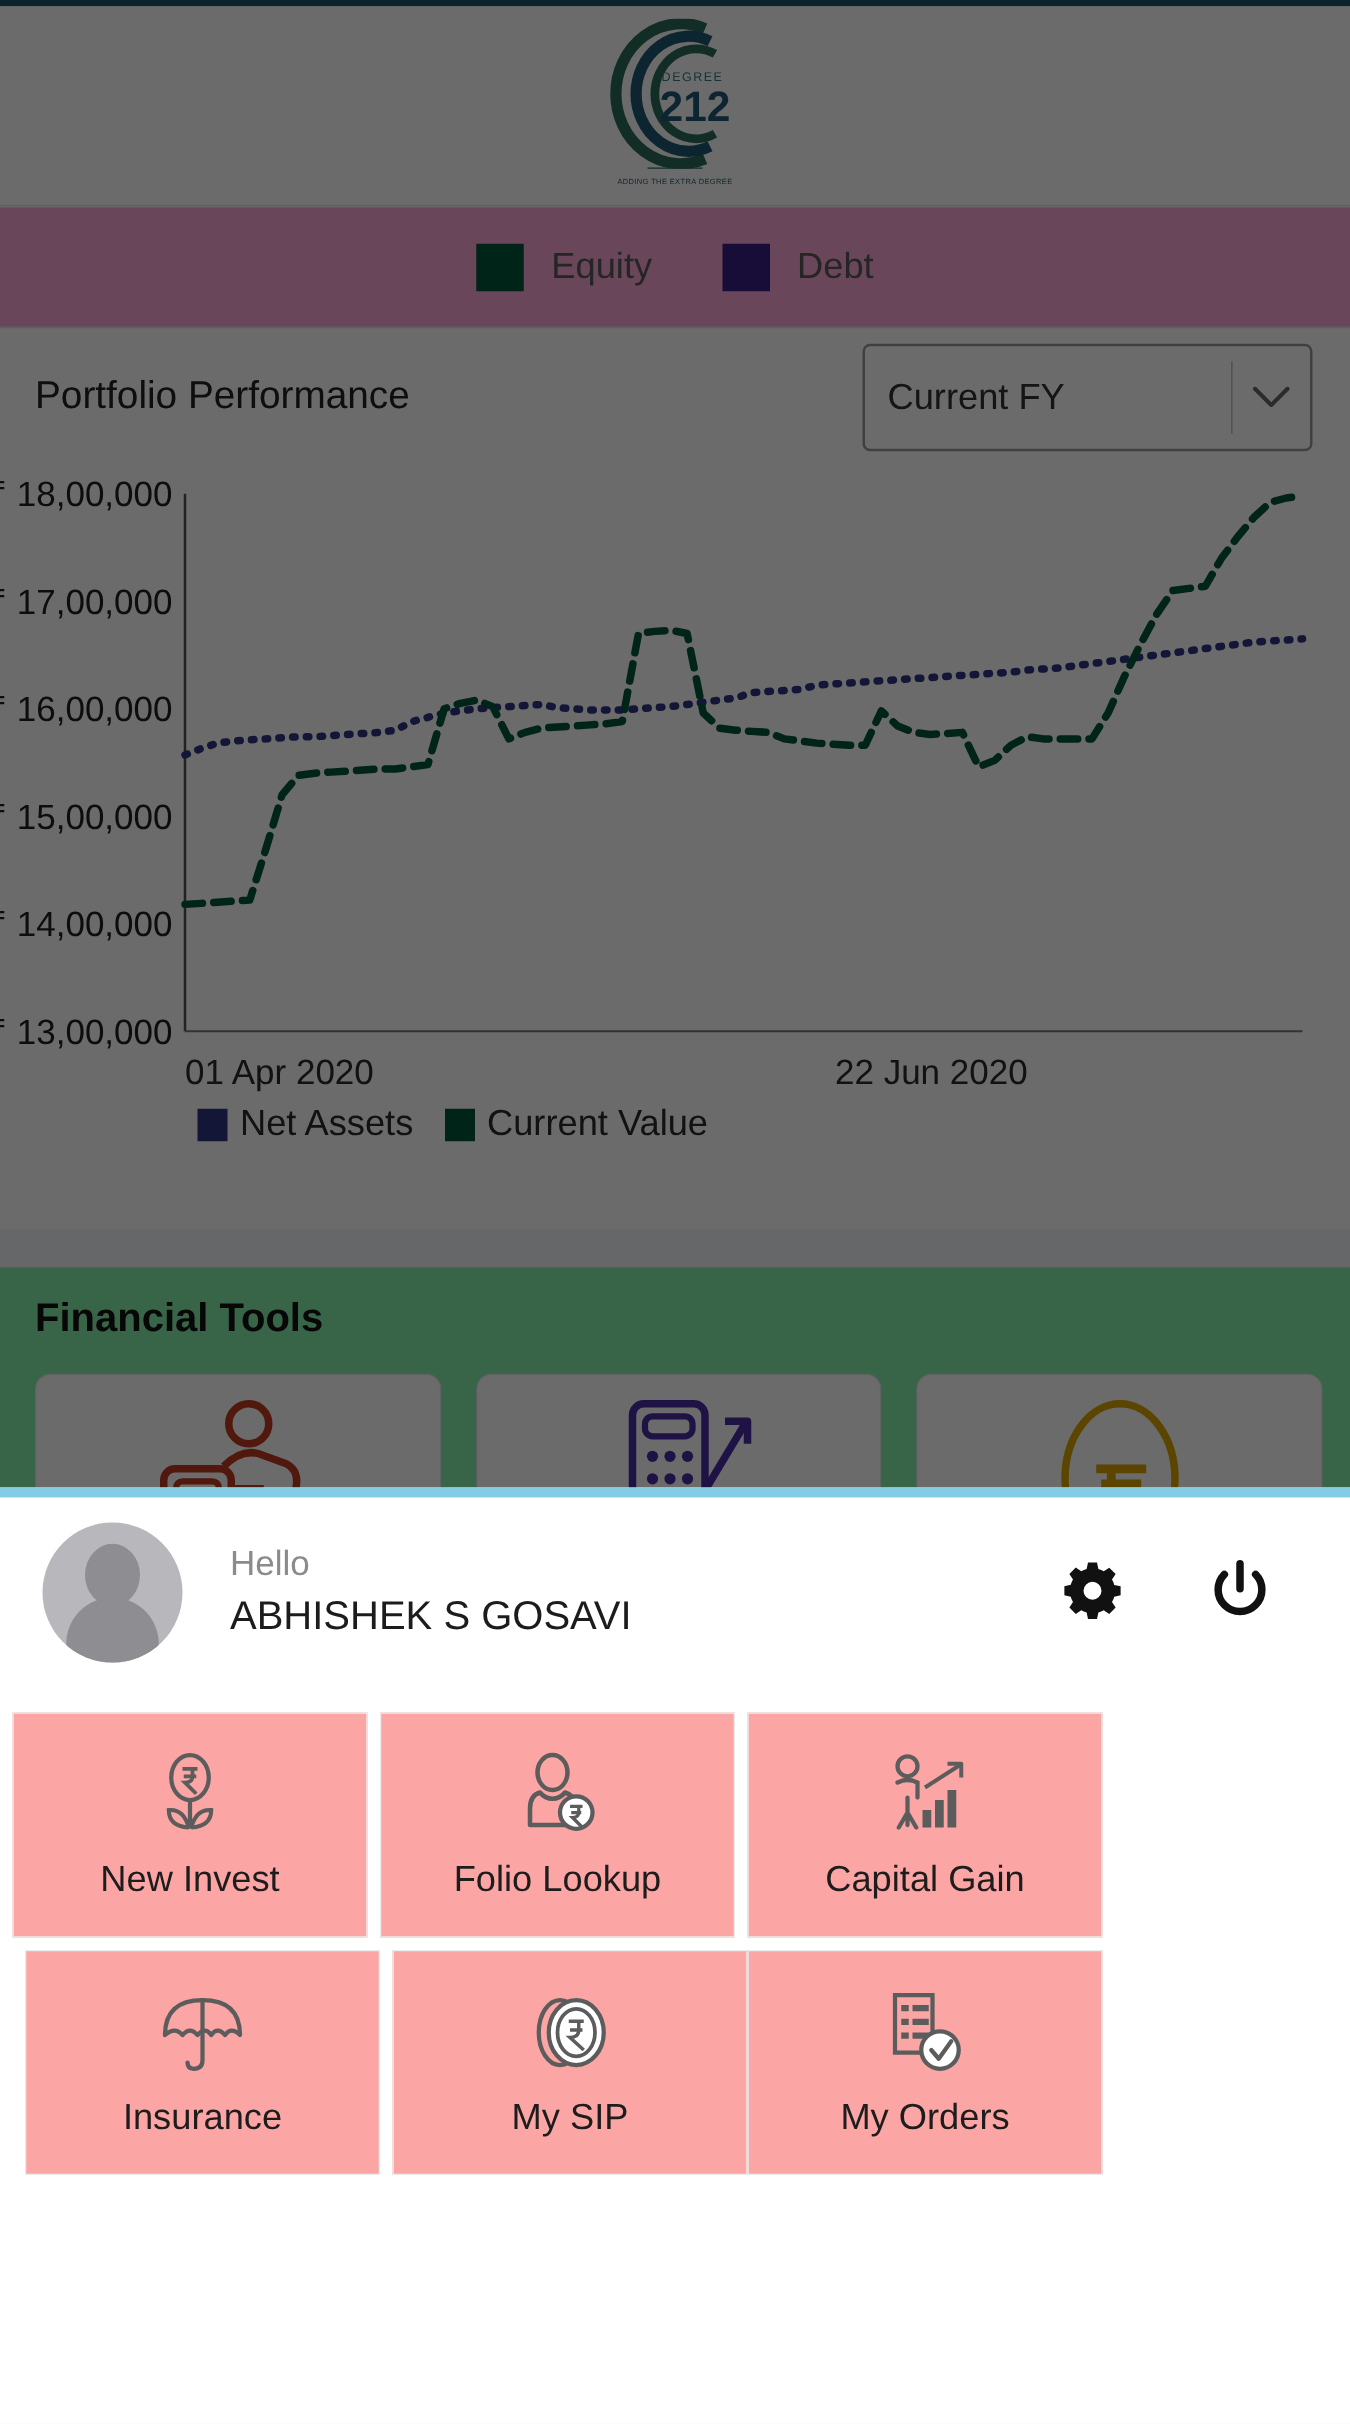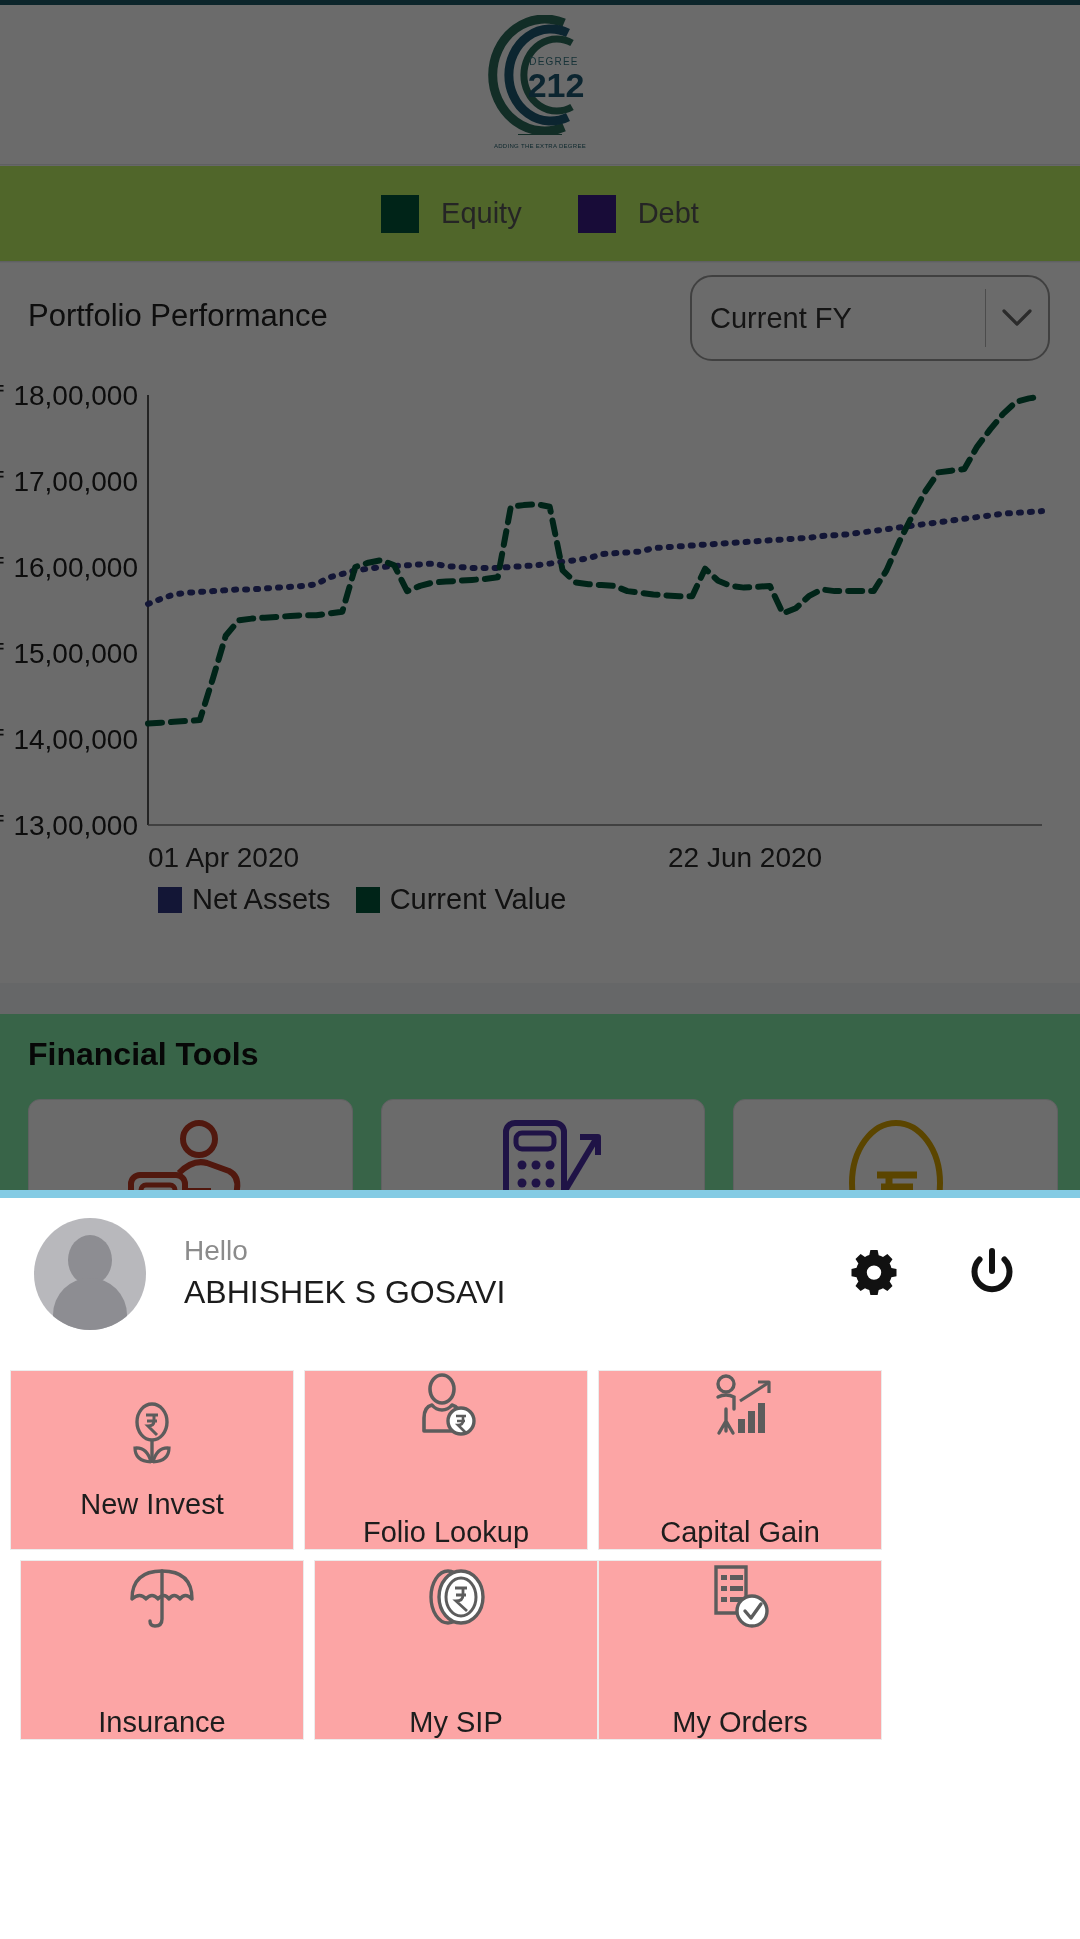--- a/index.html
+++ b/index.html
@@ -37,21 +37,21 @@
   .logo-tag {
     position:absolute; left:0; bottom:6px; width:120px; text-align:center;
     font-size: 6px; letter-spacing: .3px; color:#24616e;
     font-family:"Liberation Sans", sans-serif;
   }
   .logo-rule { position:absolute; left:38px; bottom:20px; width:44px; height:1px; background:#2d6b5c; }
 
   
   .asset-legend {
     position: absolute; left: 0; top: 166px; width: 1080px; height: 96px;
-    background: #bef264;
+    background: #f9a8d4;
     border-bottom: 1px solid #e2e4e7;
     display: flex; align-items: center; justify-content: center; gap: 56px;
   }
   .al-item { display:flex; align-items:center; gap: 22px; }
   .al-swatch { width: 38px; height: 38px; }
   .al-label { font-size: 29px; color: #5a5a5a; }
 
   
   .perf-card {
     position: absolute; left:0; top: 263px; width: 1080px; height: 720px;
@@ -59,21 +59,21 @@
   }
   .perf-head {
     position:absolute; left:0; top:0; width:1080px; height:110px;
   }
   .perf-title {
     position:absolute; left:28px; top:35px;
     font-size: 31px; color:#222; 
   }
   .fy-select {
     position:absolute; left:690px; top:12px; width:360px; height:86px;
-    border:2px solid #9a9a9a; border-radius: 22px;
+    border:2px solid #9a9a9a; border-radius: 6px;
     display:flex; align-items:center;
   }
   .fy-value { padding-left:18px; font-size:29px; color:#333; flex:1; }
   .fy-divider { width:1px; height:58px; background:#b5b5b5; }
   .fy-caret { width: 62px; display:flex; align-items:center; justify-content:center; }
 
   
   .chart-box { position:absolute; left:0; top:110px; width:1080px; height:610px; }
   .chart-svg { position:absolute; left:0; top:0; }
   .x-label-left  { position:absolute; left:148px; top:469px; font-size:28px; color:#2b2b2b; }
@@ -127,21 +127,21 @@
   .menu-grid {
     position:absolute; left:10px; top:172px; width:1060px;
     display:flex; flex-wrap:wrap;
   }
   .menu-cell {
     width: 284px; height: 180px; margin: 0 0 10px 0;
     border: 1px solid #ececec; background:#fca5a5;
     display:flex; flex-direction:column; align-items:center; justify-content:center;
     gap: 16px;
   }
-  .menu-cell + .menu-cell { margin-left: 10px; justify-content: space-between; }
+  .menu-cell + .menu-cell { margin-left: 10px; }
   .menu-cell.row-start { margin-left: 0; }
   .menu-ico { width:72px; height:72px; display:flex; align-items:center; justify-content:center; }
   .menu-label { font-size:29px; color:#1d1d1d; }
 </style>
 </head>
 <body>
 
 <div id="app">
 
   <div class="bg-layer">

